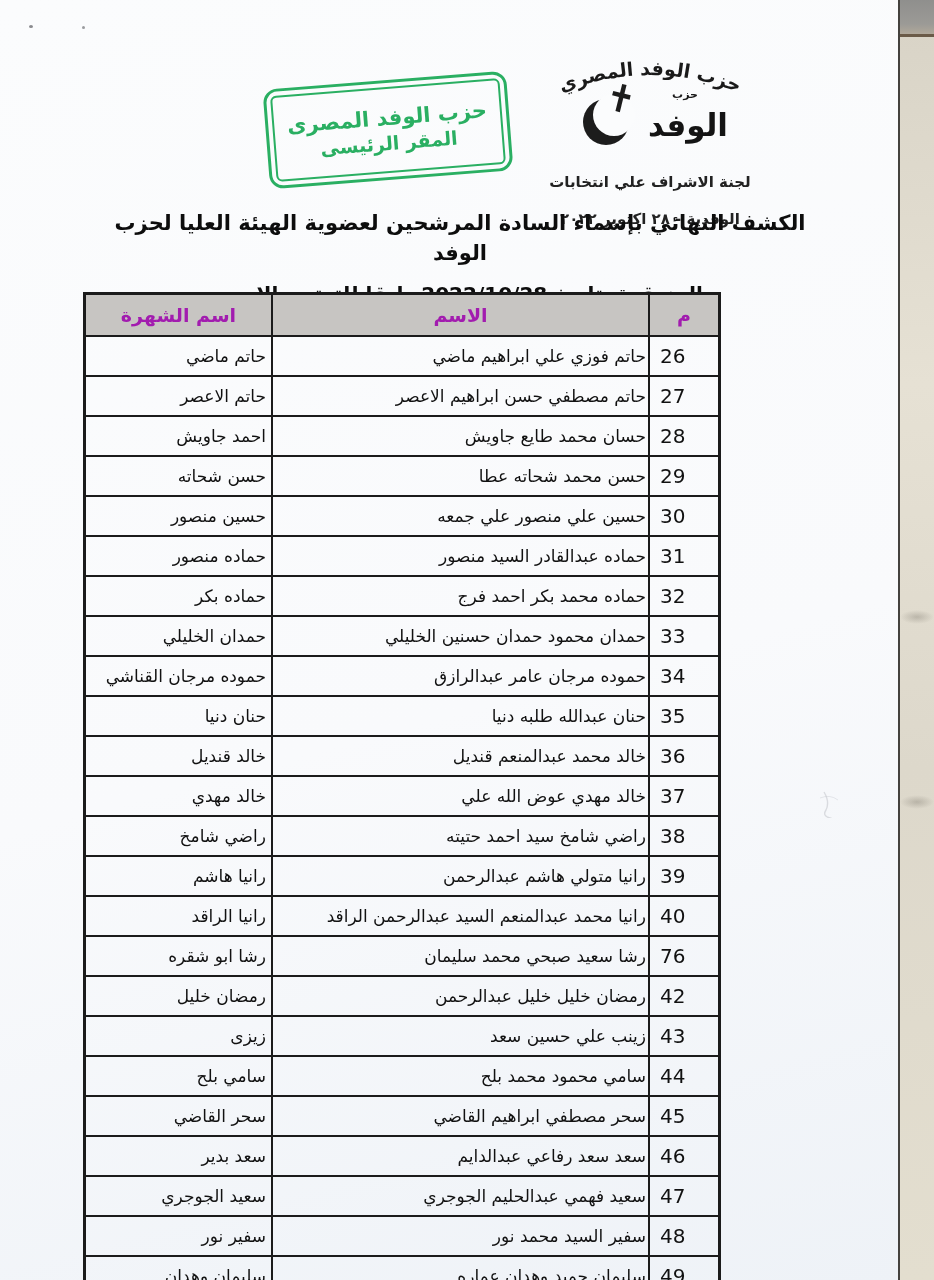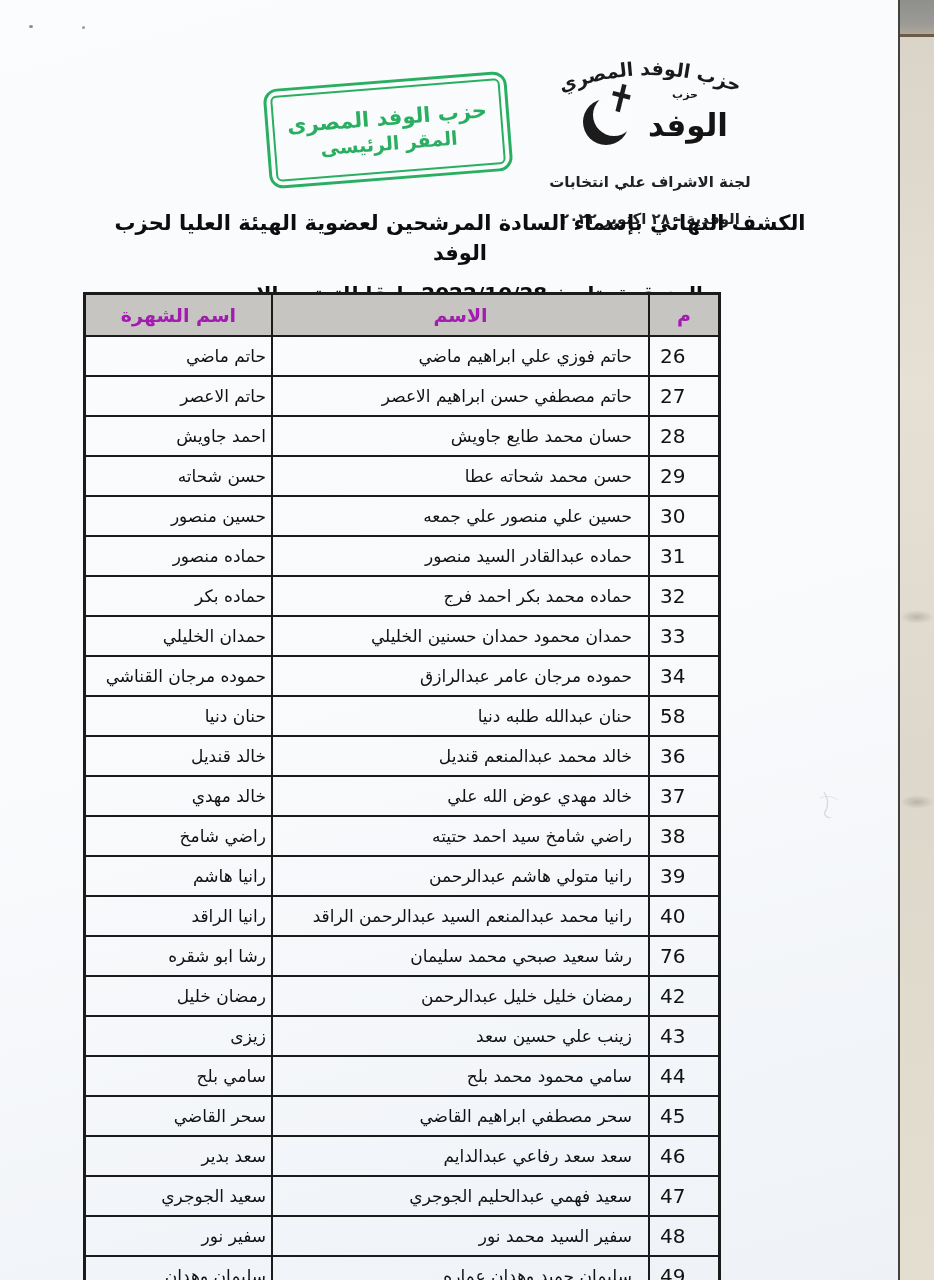--- a/index.html
+++ b/index.html
@@ -57,21 +57,21 @@
     table-layout:fixed;background:transparent;
   }
   table.list,table.list th,table.list td{border:2px solid #1b1b1b;}
   table.list{border-width:3px;}
   th{
     background:#c7c5c2;font-size:19px;font-weight:bold;height:38px;
     text-align:center;color:#a21caf;
   }
   td{height:36px;font-size:17px;color:#111;overflow:hidden;white-space:nowrap;}
   td.c-num{width:66px;text-align:left;padding-left:10px;font-size:20px;font-family:"DejaVu Sans",sans-serif;margin-left:47px;}
-  td.c-name{width:373px;text-align:right;padding-right:16px;}
+  td.c-name{width:373px;text-align:right;padding-right:2px;}
   td.c-nick{width:183px;text-align:right;padding-right:5px;}
   th.c-num{width:66px;}th.c-name{width:373px;}th.c-nick{width:183px;}
   
   .speck{position:absolute;background:#5a5a60;border-radius:50%;}
   .pencil{position:absolute;opacity:.45;}
 </style>
 </head>
 <body>
 
 <div class="paper">
@@ -165,21 +165,21 @@
     <td class="c-num">33</td>
     <td class="c-name">حمدان محمود حمدان حسنين الخليلي</td>
     <td class="c-nick">حمدان الخليلي</td>
   </tr>
         <tr>
     <td class="c-num">34</td>
     <td class="c-name">حموده مرجان عامر عبدالرازق</td>
     <td class="c-nick">حموده مرجان القناشي</td>
   </tr>
         <tr>
-    <td class="c-num">58</td>
+    <td class="c-num">35</td>
     <td class="c-name">حنان عبدالله طلبه دنيا</td>
     <td class="c-nick">حنان دنيا</td>
   </tr>
         <tr>
     <td class="c-num">36</td>
     <td class="c-name">خالد محمد عبدالمنعم قنديل</td>
     <td class="c-nick">خالد قنديل</td>
   </tr>
         <tr>
     <td class="c-num">37</td>

